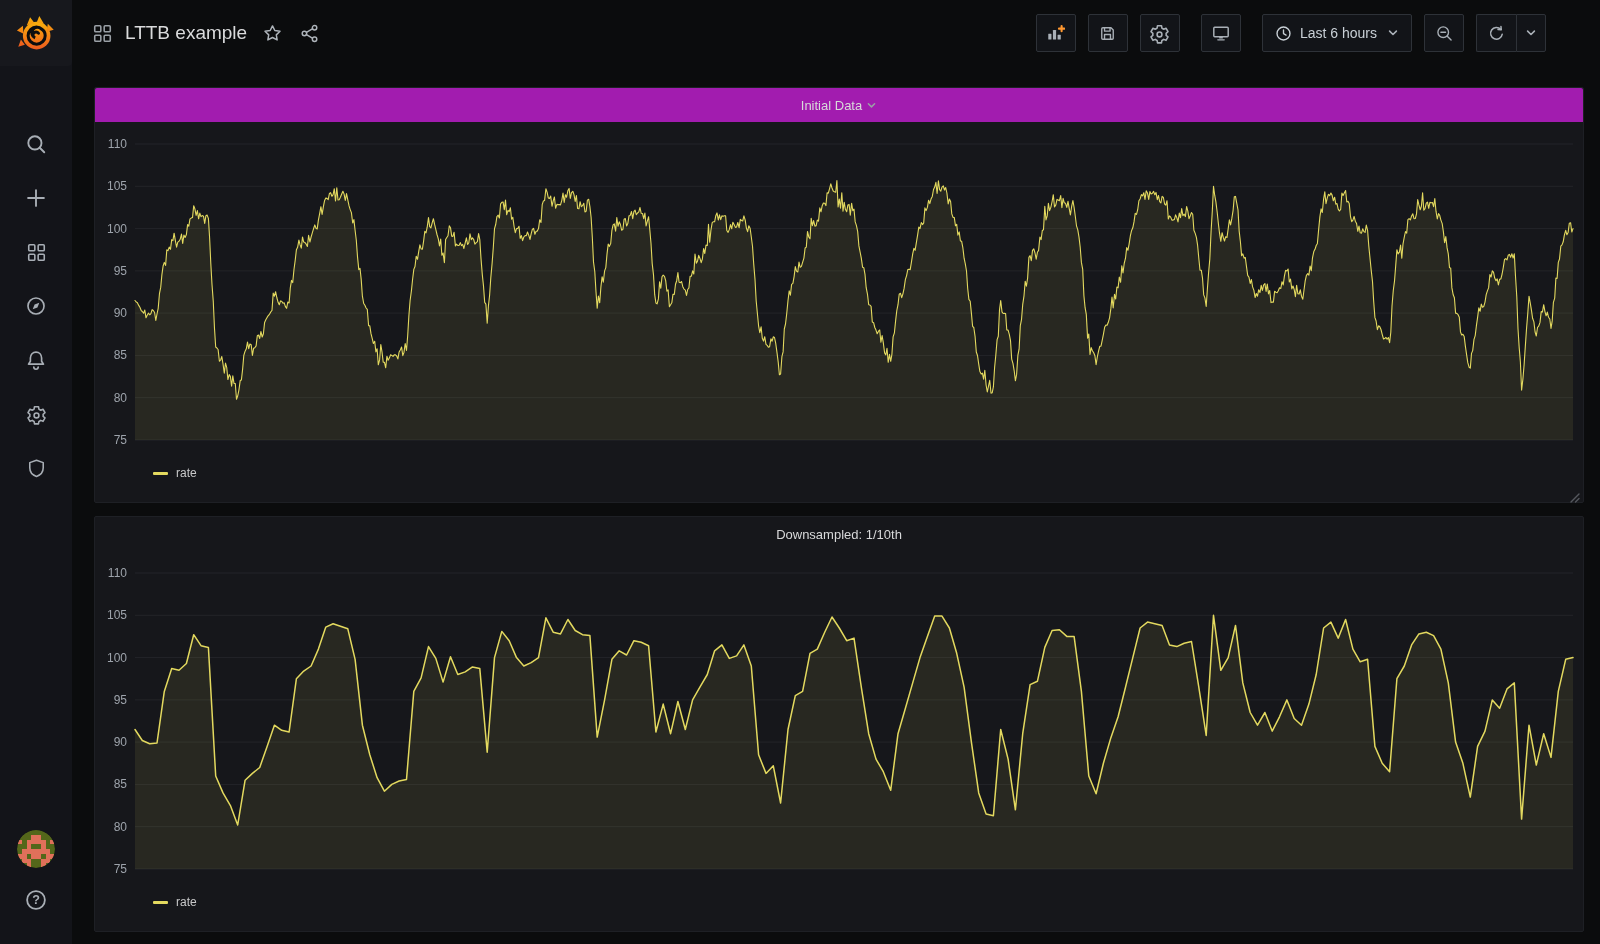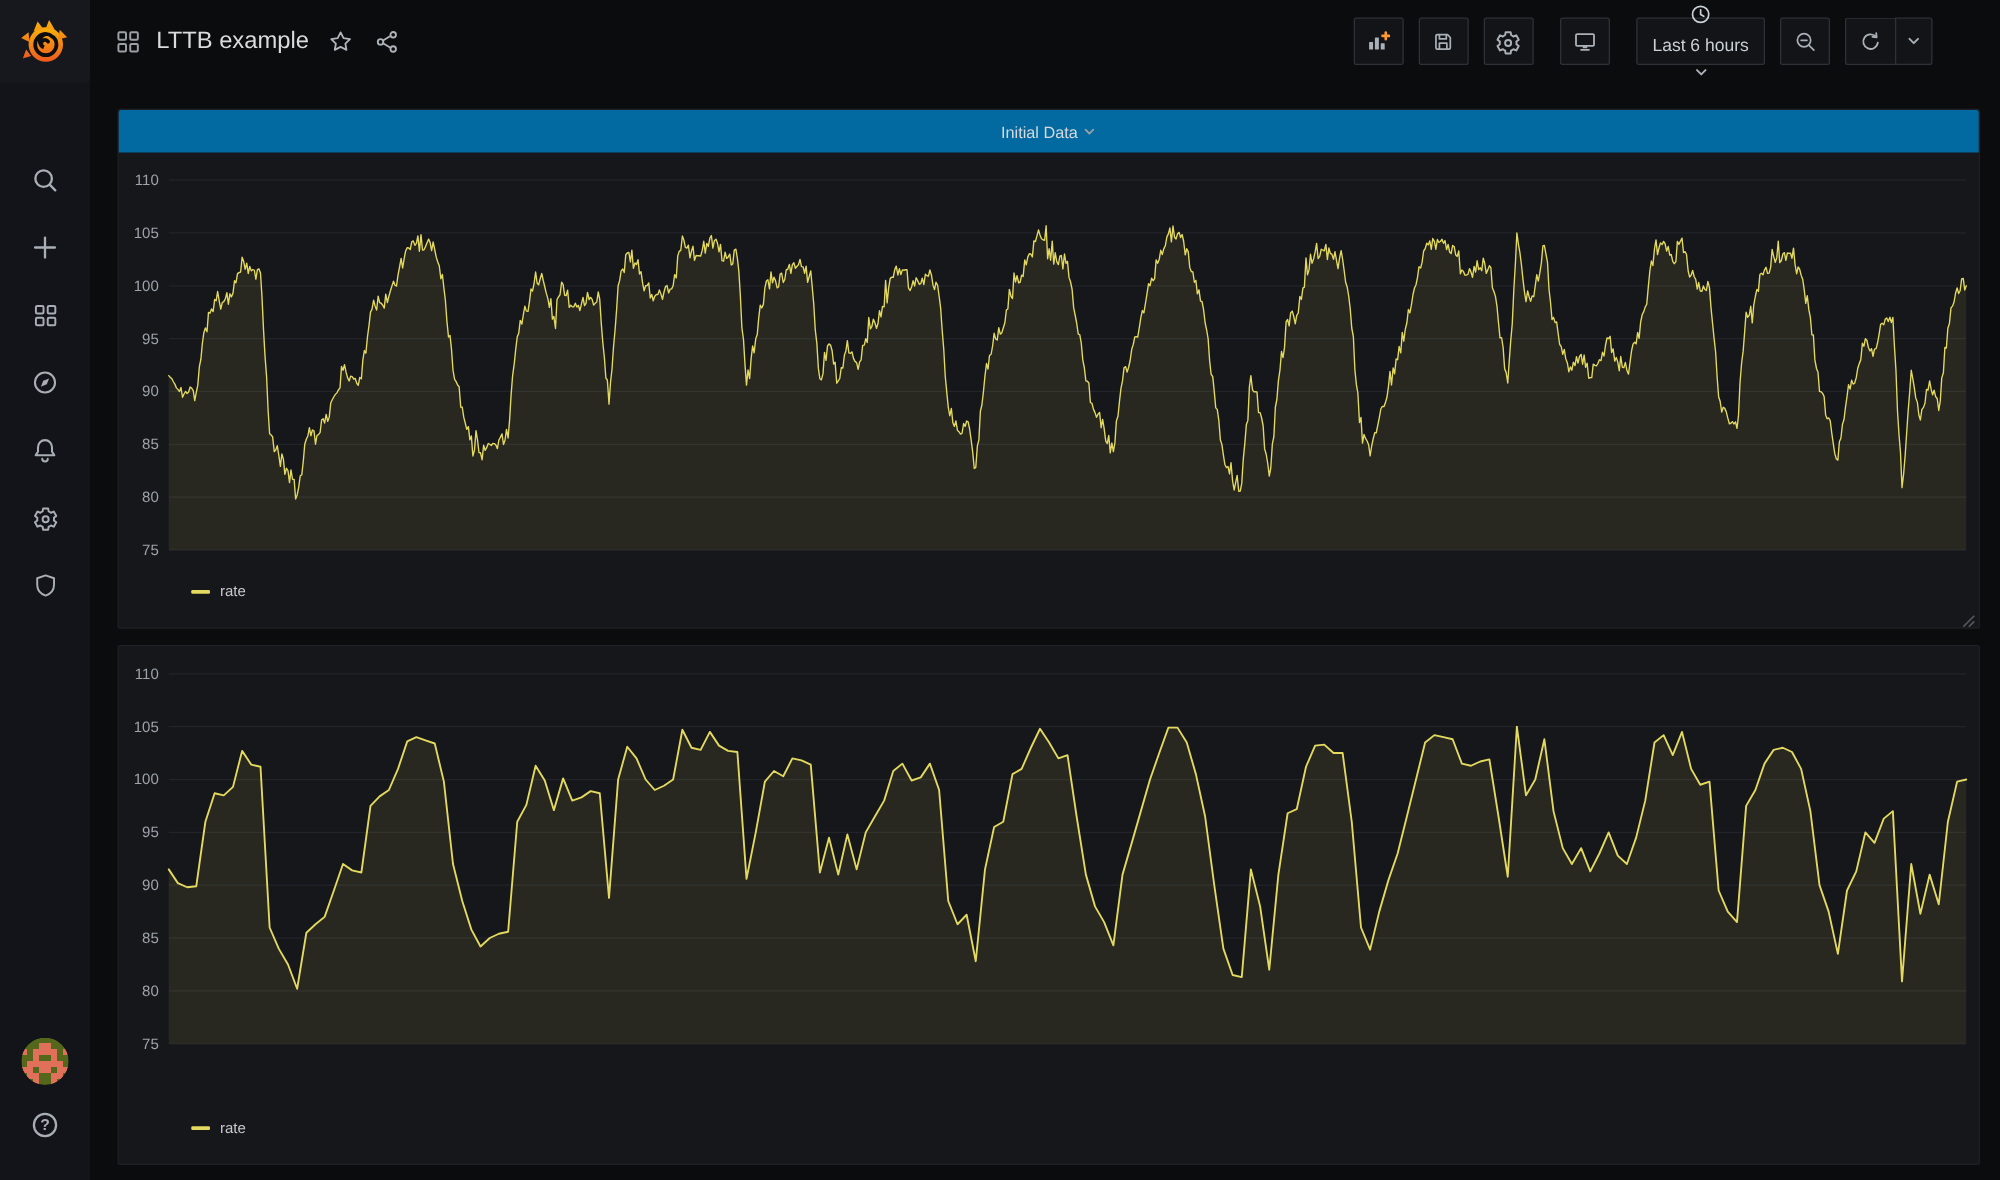--- a/index.html
+++ b/index.html
@@ -26,34 +26,34 @@
   
   .main { position:absolute; left:72px; top:0; width:1528px; height:684px; }
   .topnav { height:66px; display:flex; align-items:center; padding:0 54px 0 20px; }
   .breadcrumb { display:flex; align-items:center; gap:12px; }
   .breadcrumb .icon { color:#9aa0a6; }
   .nav-title { font-size:19px; font-weight:500; color:#dadbdc; }
   .title-actions { display:flex; align-items:center; gap:18px; margin-left:16px; color:#aeb4ba; }
   .toolbar { margin-left:auto; display:flex; align-items:center; gap:12px; }
   .tb-btn { display:flex; align-items:center; justify-content:center; height:38px; min-width:40px;
     background:#121418; border:1px solid #2e3238; border-radius:2px; color:#a9b0b7; }
-  .time-btn { padding:0 12px; gap:8px; font-size:14px; font-weight:500; color:#c9d0d6;flex-direction:column; }
+  .time-btn { padding:0 12px; gap:8px; font-size:14px; font-weight:500; color:#c9d0d6; }
   .time-btn .chev { color:#a9b0b7; margin-left:2px; }
   .split { display:flex; align-items:center; }
   .split .tb-btn:first-child { border-radius:2px 0 0 2px; border-right:none; }
   .split .tb-btn:last-child { border-radius:0 2px 2px 0; border-left:1px solid #2e3238; min-width:30px; }
   .ml { margin-left:9px; }
 
   
   .content { padding:21px 16px 0 22px; display:flex; flex-direction:column; gap:13px; }
   .panel { background:#16171b; border:1px solid #1e2025; border-radius:2px; height:416px;
     display:flex; flex-direction:column; position:relative; }
   .panel-header { flex:0 0 34px; display:flex; align-items:center; justify-content:center;
     gap:4px; font-size:13px; font-weight:500; color:#d8d9da; cursor:pointer; }
-  .panel-header.hl { background:#0369a1; border-radius:2px 2px 0 0; }
+  .panel-header.hl { background:#a21caf; border-radius:2px 2px 0 0; }
   .panel-header .chev { color:#9aa0a6; margin-top:1px; }
   .chart-area { flex:1; min-height:0; }
   .chart-area svg { display:block; }
   .legend { flex:0 0 46px; display:flex; align-items:flex-start; gap:8px;
     padding:10px 0 0 30px; font-size:12px; color:#c8c9ca; cursor:pointer;margin-left:28px; }
   .legend-dash { width:15px; height:3px; border-radius:1px; margin-top:6px; background:#e3d95f; }
   .resize-handle { position:absolute; right:3px; bottom:3px; width:10px; height:10px;
     color:#55585e; cursor:nwse-resize; }
 </style>
 </head>
@@ -330,20 +330,23 @@
         <span class="legend-label">rate</span>
       </div>
       <span class="resize-handle">
         <svg viewBox="0 0 10 10" width="10" height="10" fill="none" stroke="currentColor" stroke-width="1.4" stroke-linecap="round">
             <path d="M9 1L1 9M9 5.5L5.5 9"></path>
           </svg>
       </span>
     </section>
 
     <section class="panel">
+      <div class="panel-header">
+        <span class="panel-title">Downsampled: 1/10th</span>
+      </div>
       <div class="chart-area">
           <svg viewBox="0 0 1488 334" width="1488" height="334">
             <line x1="40" x2="1478" y1="318.0" y2="318.0" stroke="rgba(210,215,224,0.07)" stroke-width="1"></line>
             <text x="32" y="322.0" text-anchor="end" fill="#9da3ab" font-size="12" font-family="Liberation Sans, sans-serif">75</text>
             <line x1="40" x2="1478" y1="275.7" y2="275.7" stroke="rgba(210,215,224,0.07)" stroke-width="1"></line>
             <text x="32" y="279.7" text-anchor="end" fill="#9da3ab" font-size="12" font-family="Liberation Sans, sans-serif">80</text>
             <line x1="40" x2="1478" y1="233.4" y2="233.4" stroke="rgba(210,215,224,0.07)" stroke-width="1"></line>
             <text x="32" y="237.4" text-anchor="end" fill="#9da3ab" font-size="12" font-family="Liberation Sans, sans-serif">85</text>
             <line x1="40" x2="1478" y1="191.1" y2="191.1" stroke="rgba(210,215,224,0.07)" stroke-width="1"></line>
             <text x="32" y="195.1" text-anchor="end" fill="#9da3ab" font-size="12" font-family="Liberation Sans, sans-serif">90</text>

